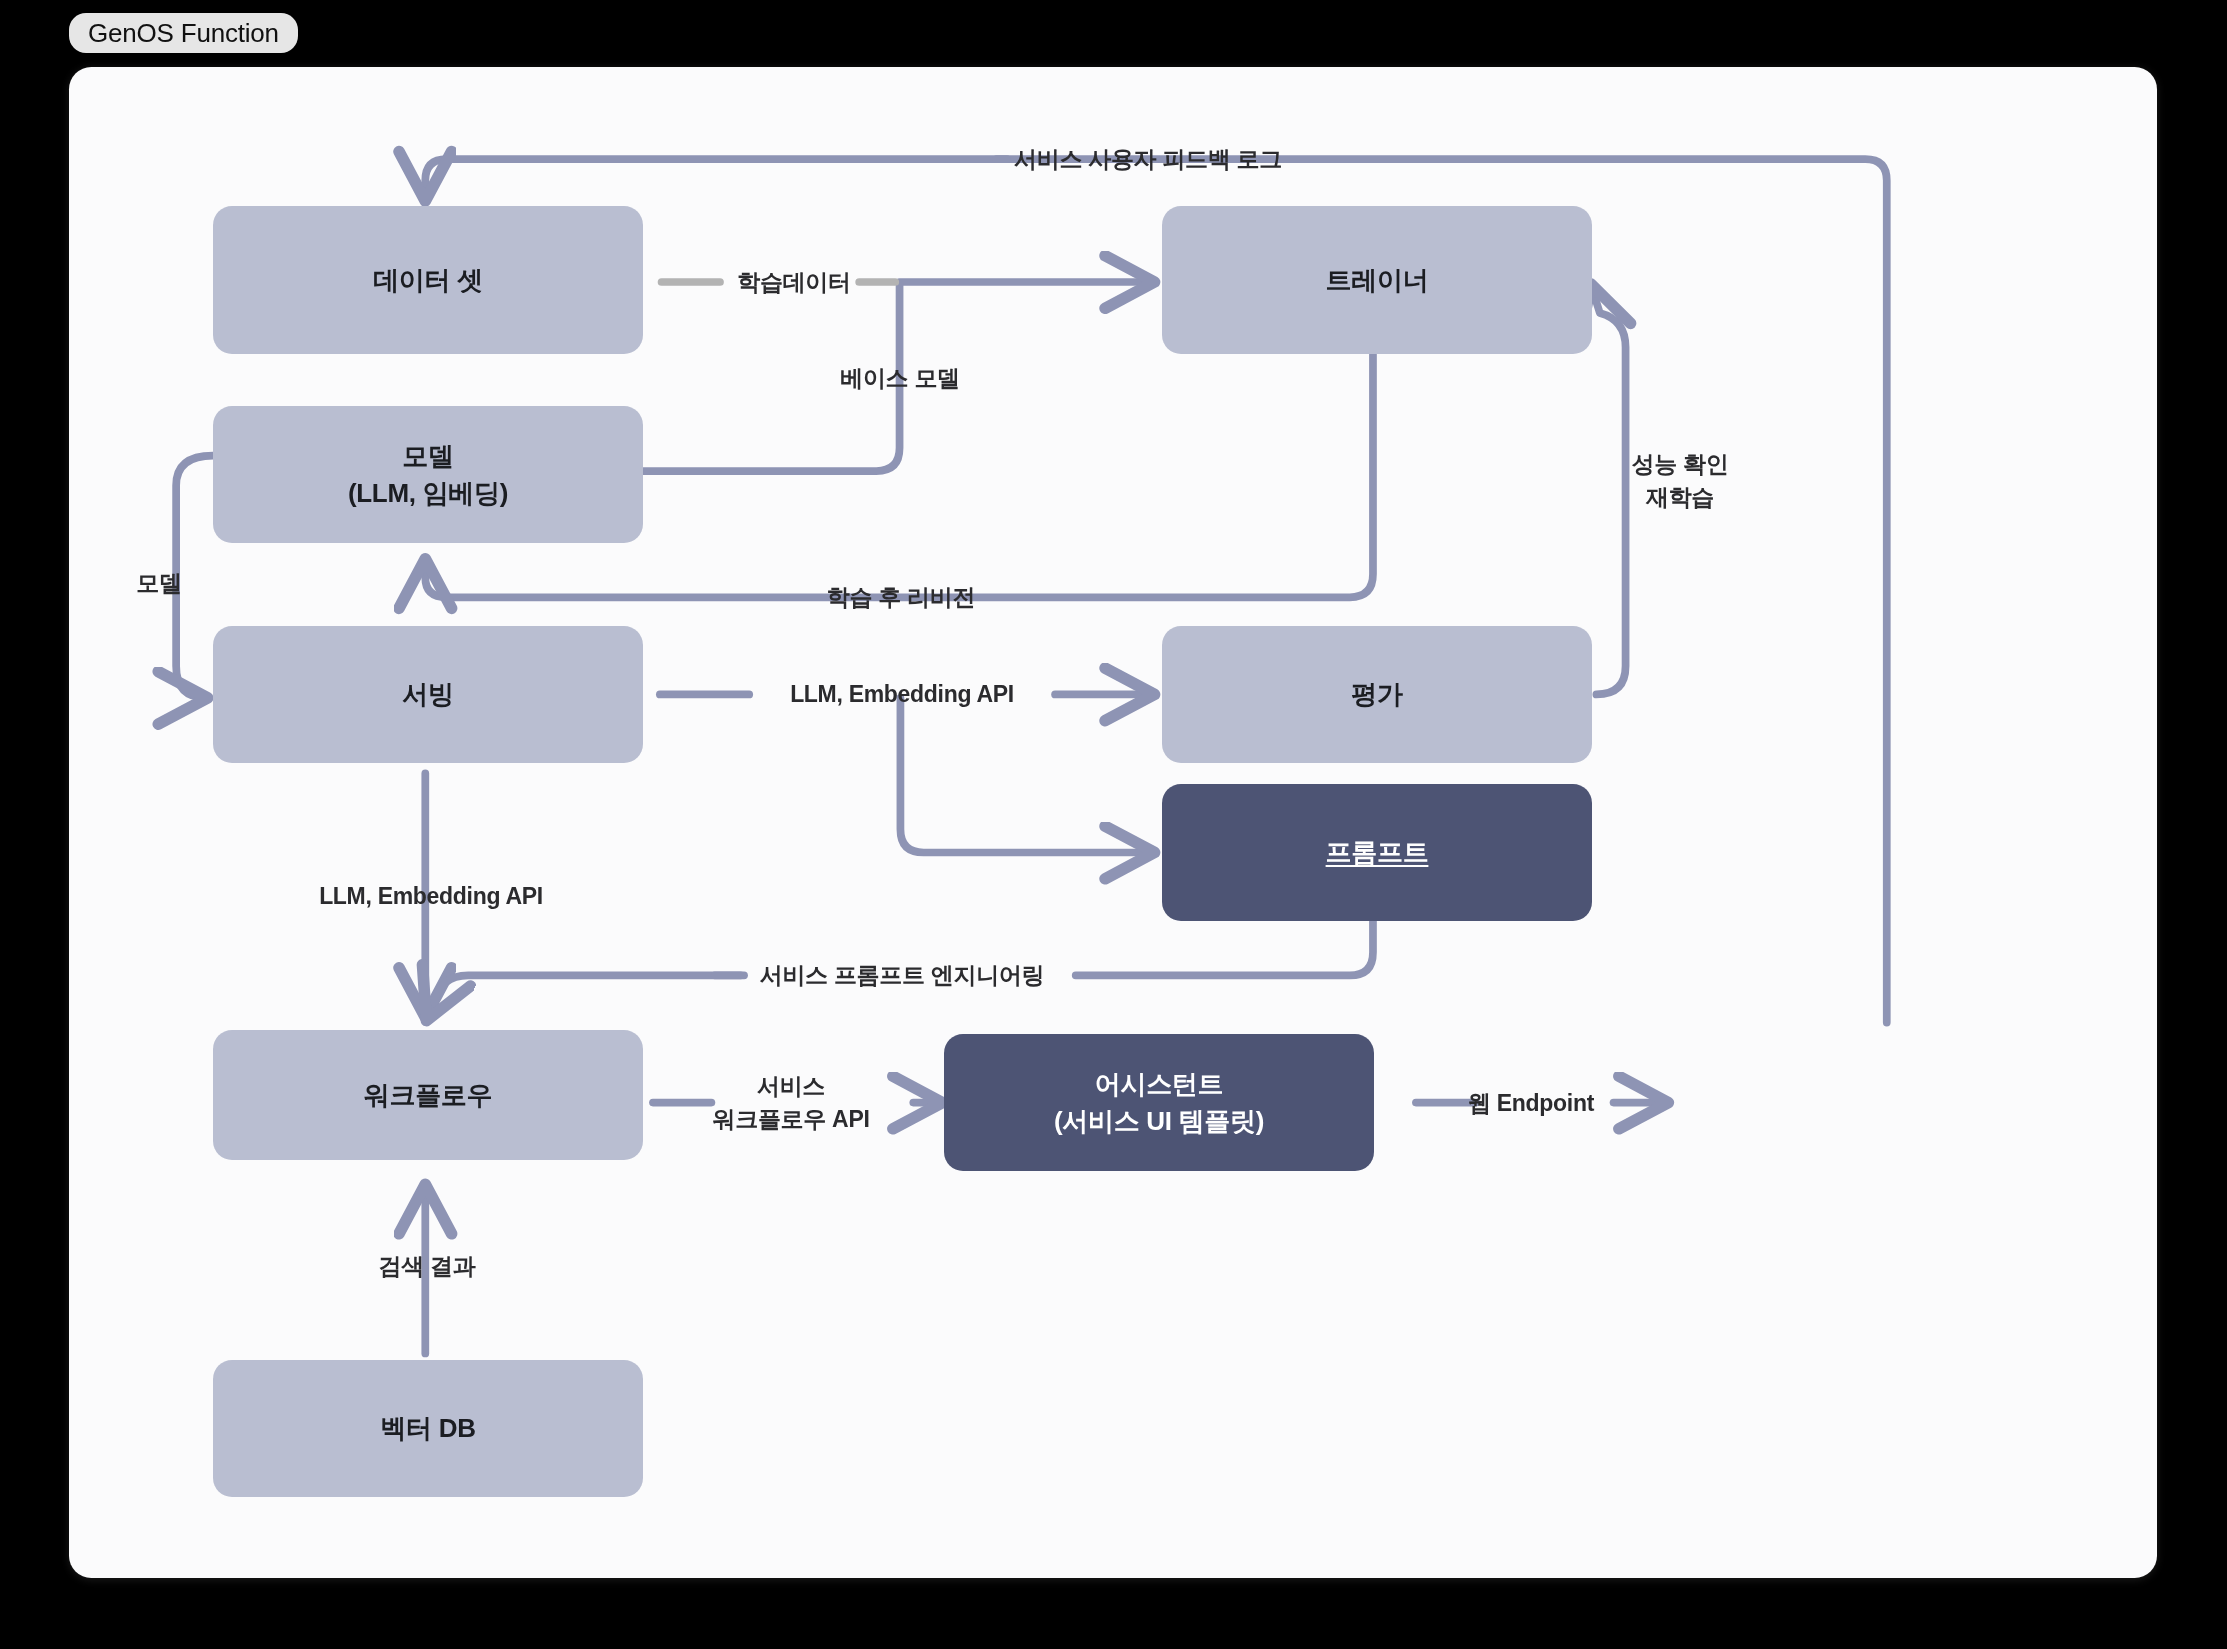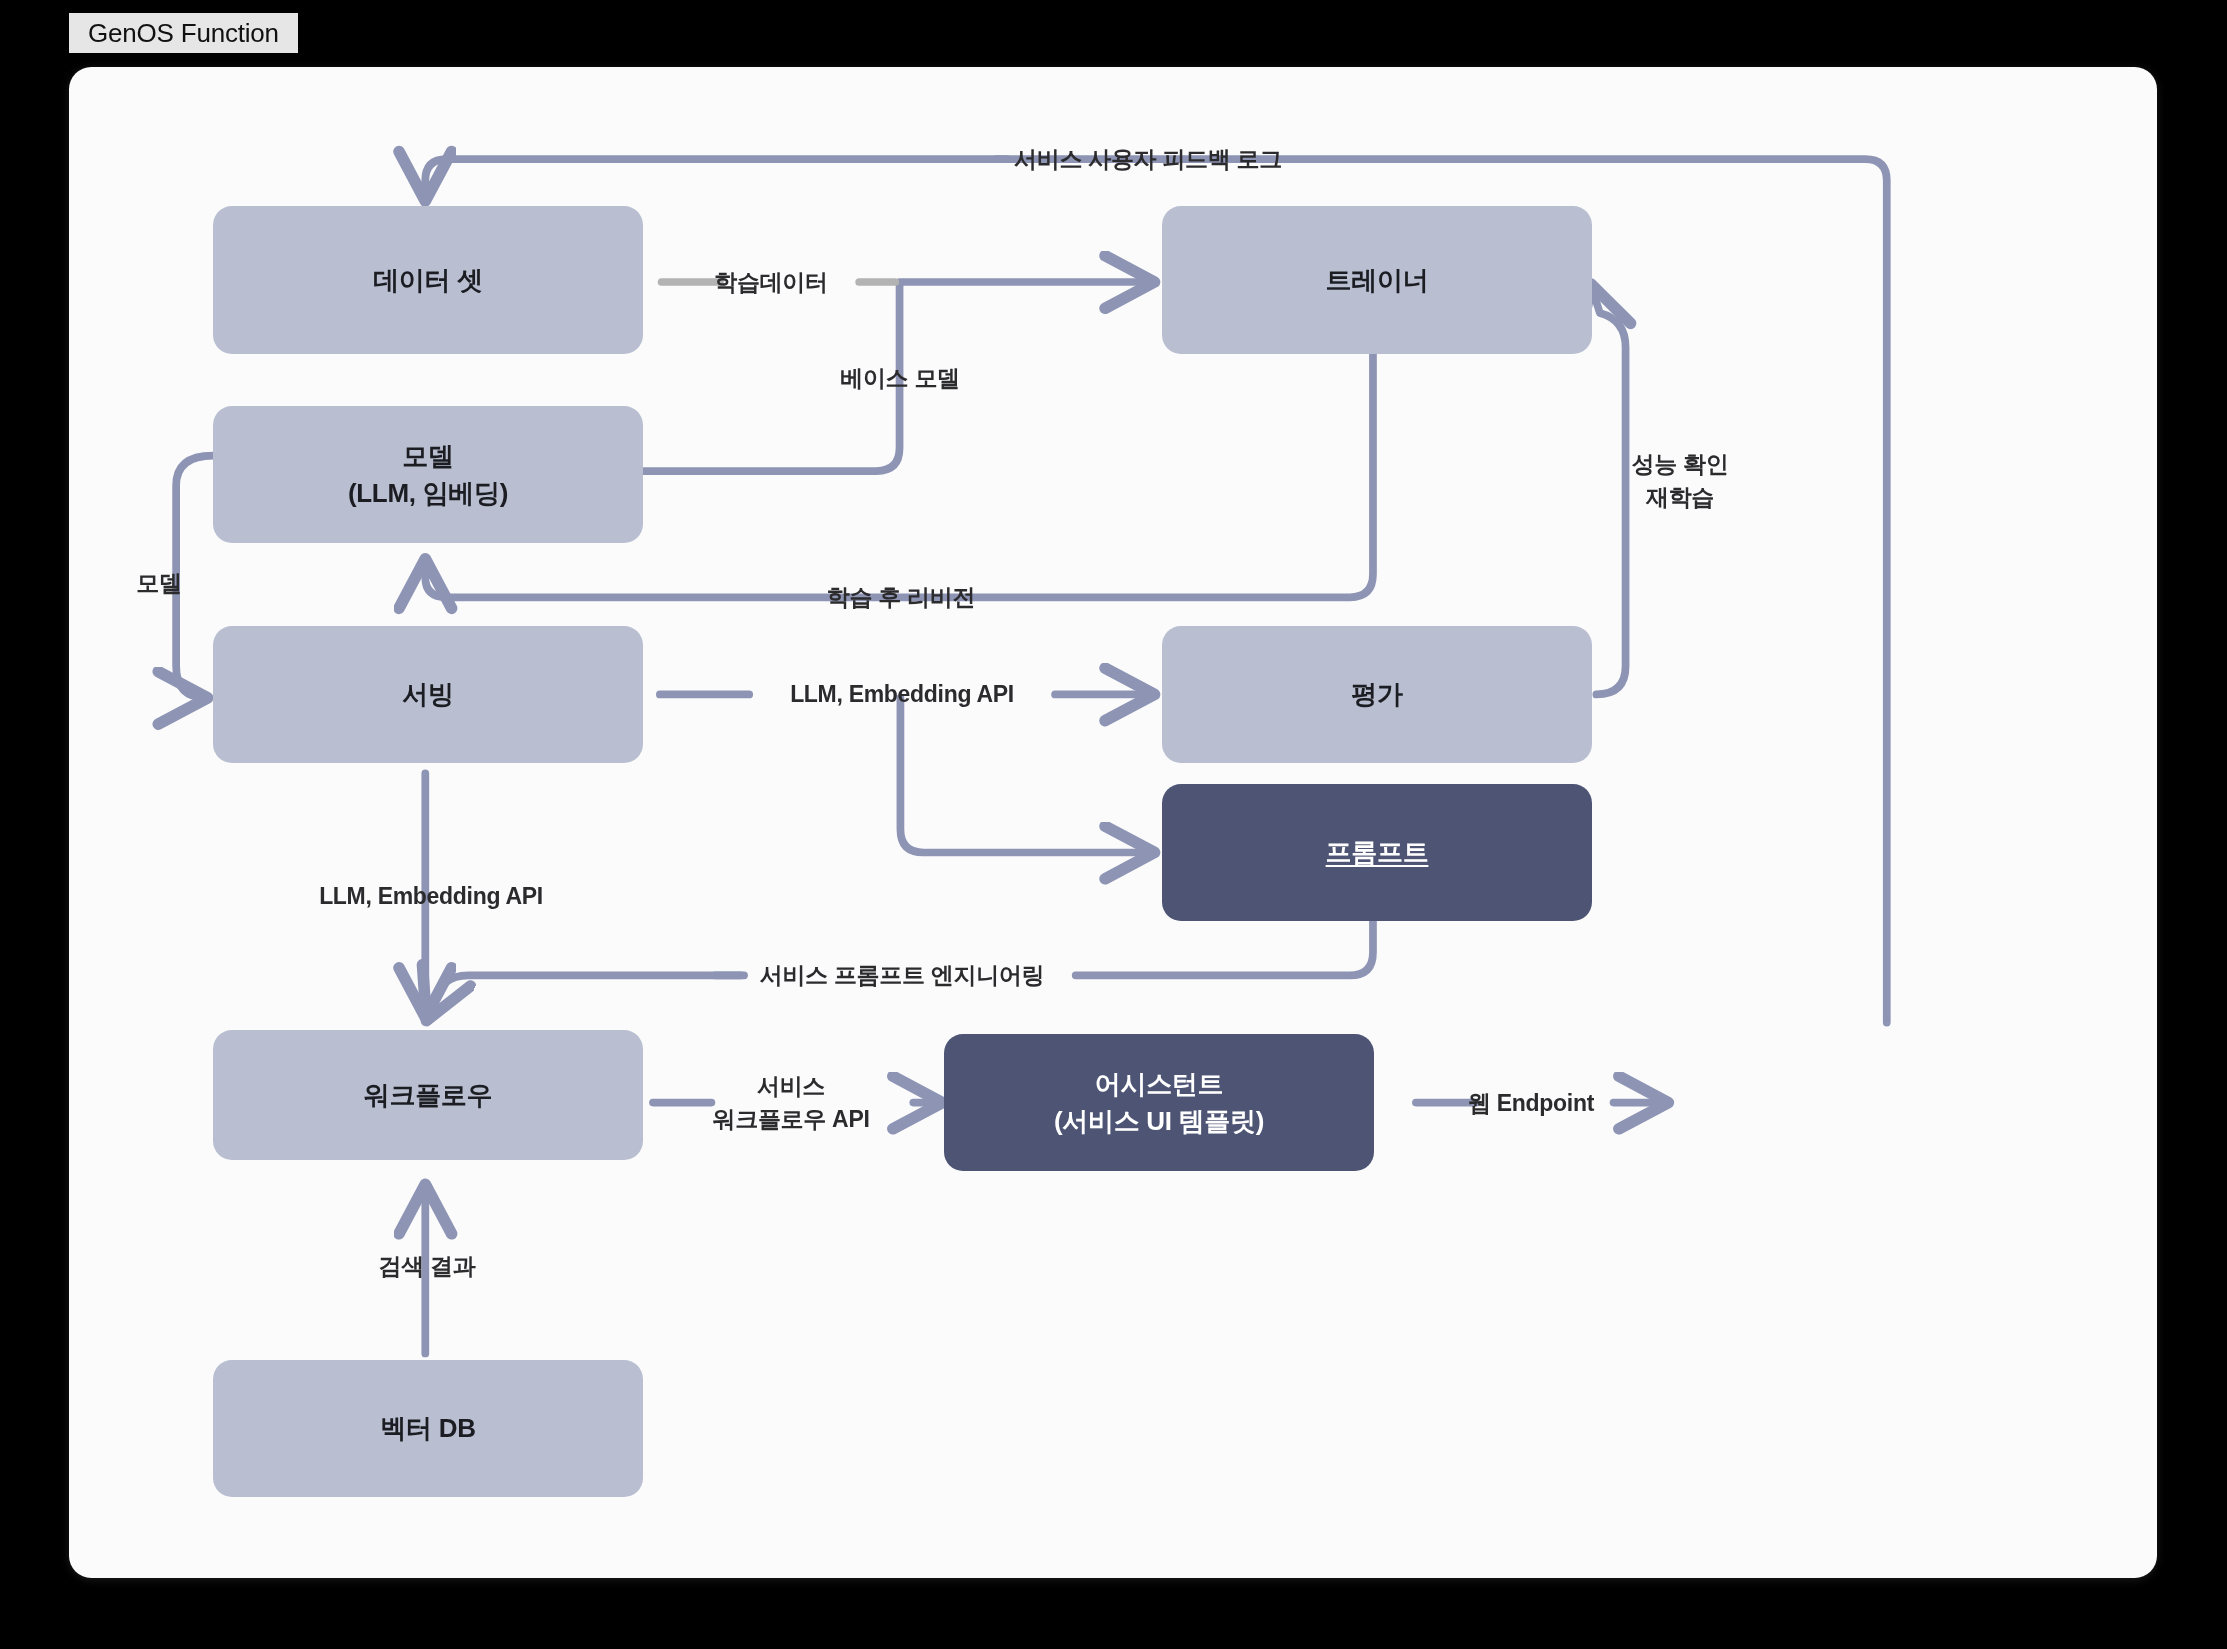--- a/index.html
+++ b/index.html
@@ -4,21 +4,21 @@
 <style>
   html,body{margin:0;padding:0;background:#000;}
   body{width:2227px;height:1650px;font-family:"Liberation Sans","DejaVu Sans",sans-serif;}
   #root{position:relative;width:2227px;height:1650px;background:#000;overflow:hidden;}
 
   #tab{
     position:absolute;left:69px;top:13px;
     height:40px;box-sizing:border-box;
     padding:0 19px;
     display:flex;align-items:center;
-    background:#e6e6e6;border-radius:0;
+    background:#e6e6e6;border-radius:17px;
     font-size:26px;color:#111;letter-spacing:-0.2px;
     white-space:nowrap;
   }
 
   #panel{
     position:absolute;left:69px;top:67px;
     width:2088px;height:1511px;
     background:#fbfbfc;border-radius:22.3px;
     box-shadow:0 1.7px 8.6px rgba(255,255,255,0.10);
   }
@@ -144,21 +144,21 @@
   </div>
 
   <div class="node mid" style="left:944px;top:1034px;width:430px;height:137px;">
     <div class="l1">어시스턴트</div>
     <div class="l2">(서비스 UI 템플릿)</div>
   </div>
 
 
   <div class="edge-label" style="left:1148px;top:159px;">서비스 사용자 피드백 로그</div>
 
-  <div class="edge-label" style="left:771px;top:282px;">학습데이터</div>
+  <div class="edge-label" style="left:794px;top:282px;">학습데이터</div>
 
   <div class="edge-label" style="left:900px;top:378px;">베이스 모델</div>
 
   <div class="edge-label" style="left:901px;top:597px;">학습 후 리비전</div>
 
   <div class="edge-label two" style="left:1680px;top:481px;width:206px;">
     <div>성능 확인</div>
     <div>재학습</div>
   </div>
 

